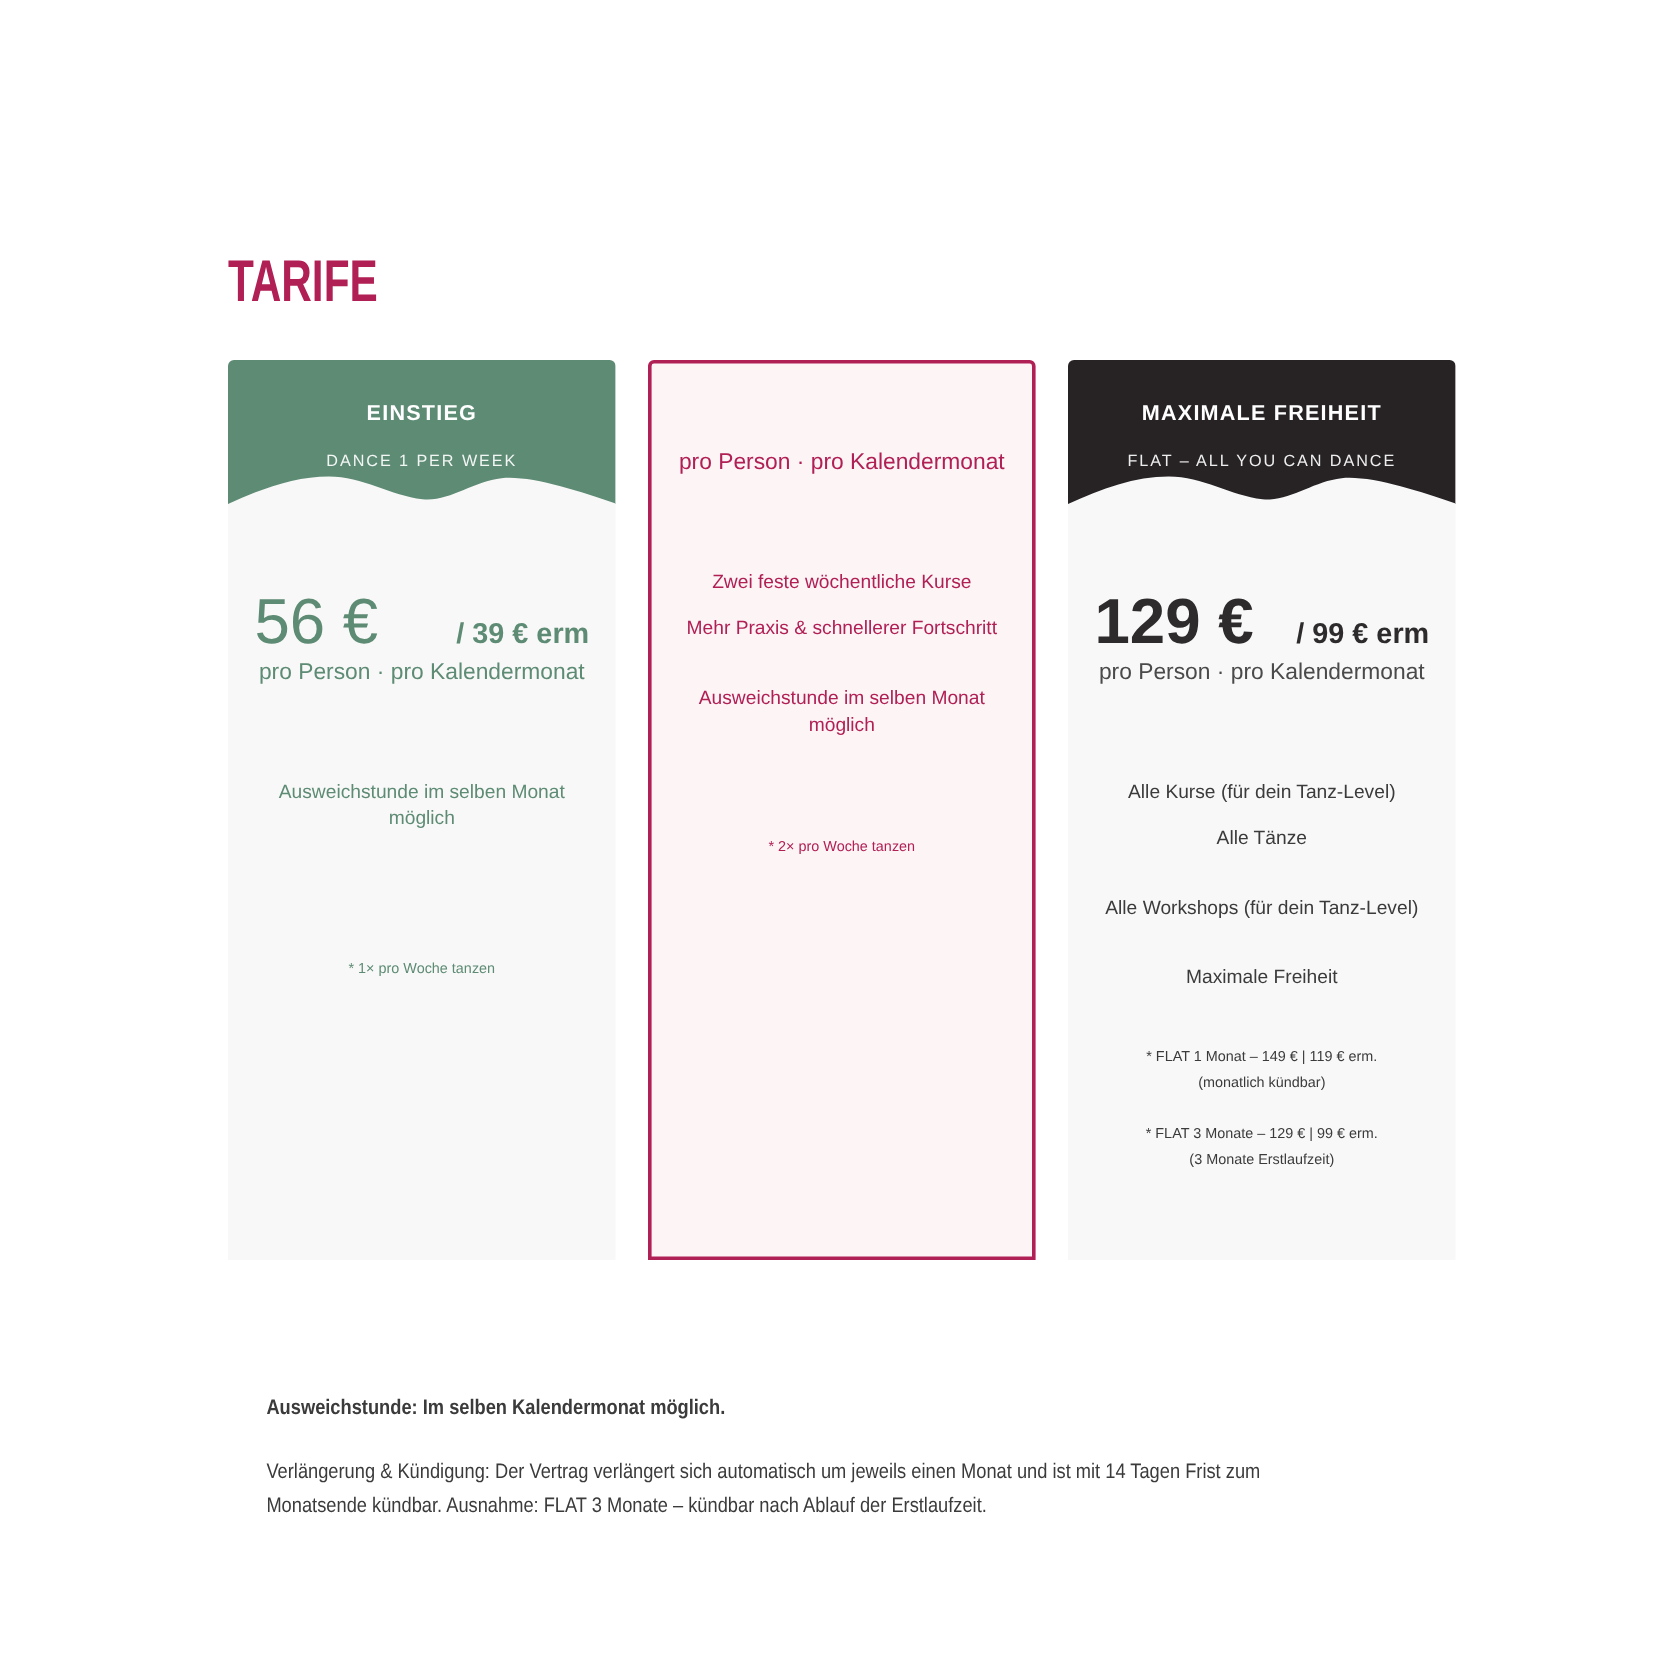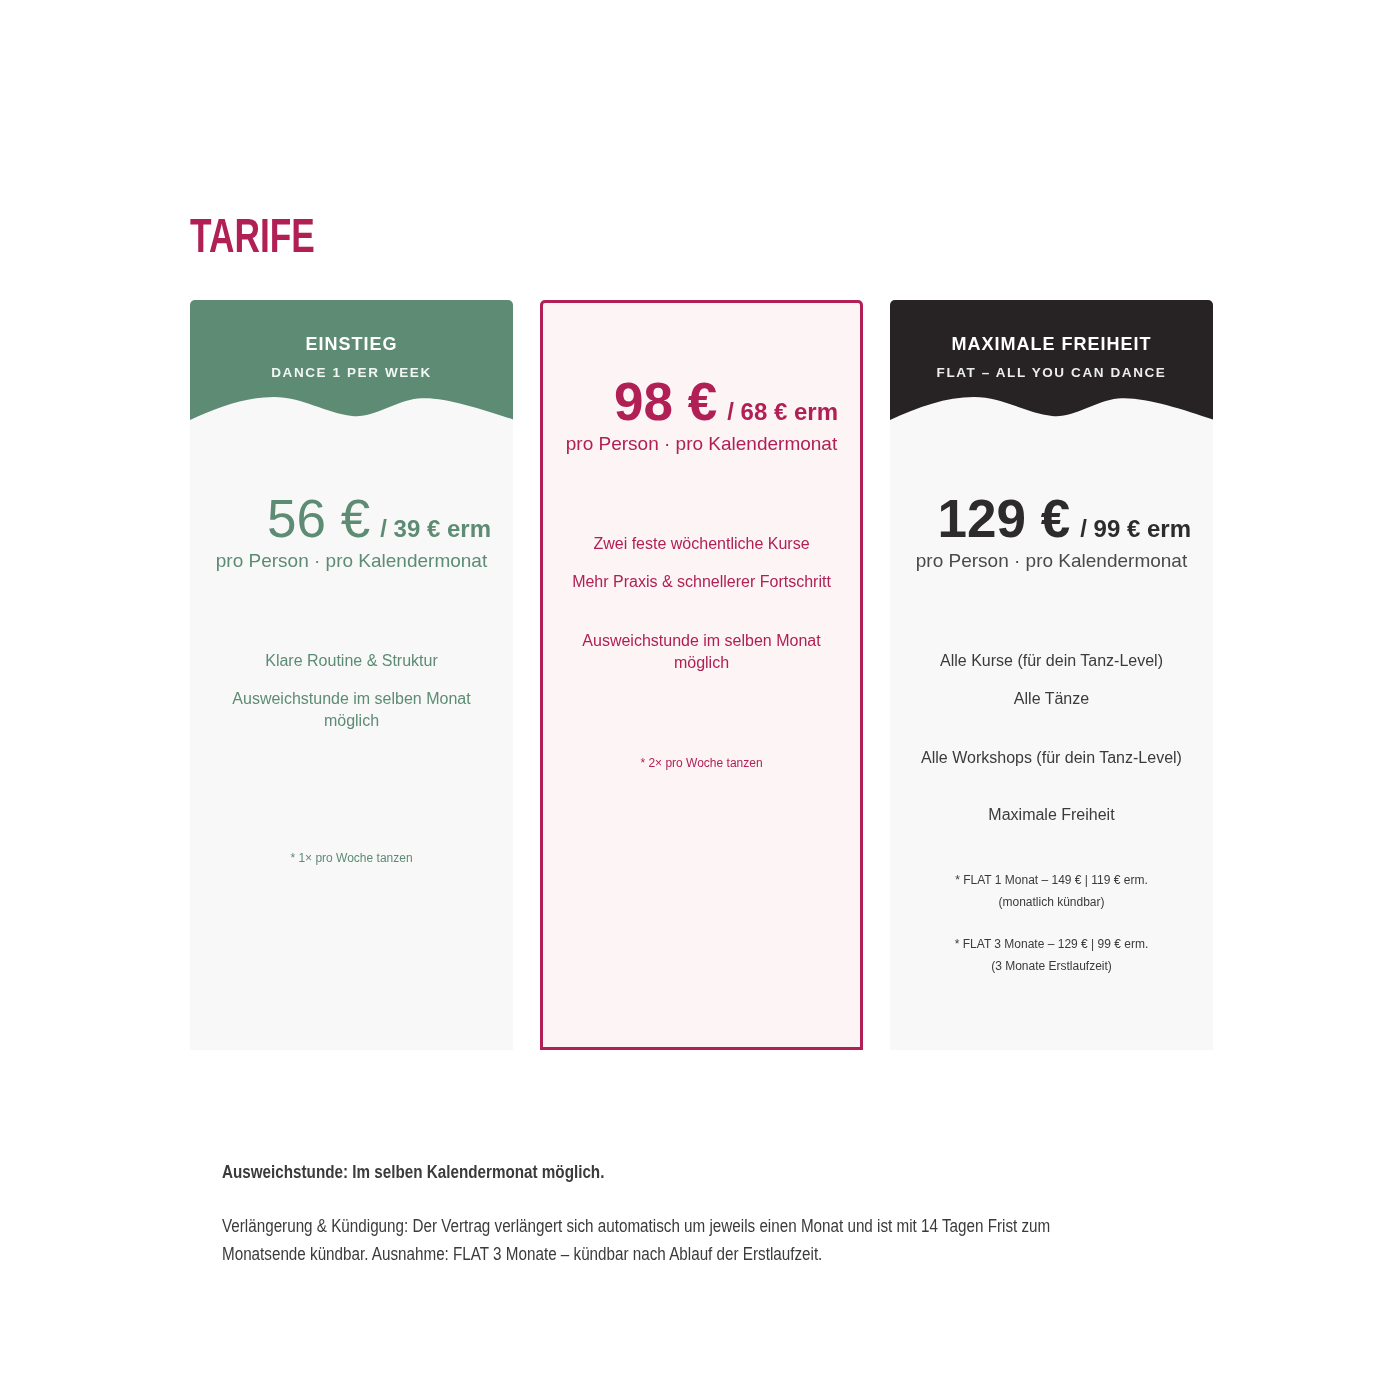--- a/index.html
+++ b/index.html
@@ -26,31 +26,31 @@
   .card--green{background:var(--card-bg);}
   .card--dark{background:var(--card-bg);}
   .card--crimson{background:var(--card-bg-pink);border:3px solid var(--crimson);}
 
   .card-header{position:relative;height:120px;color:#ffffff;padding-top:34px;box-sizing:border-box;}
   .card--green  .card-header{background:var(--green);}
   .card--crimson .card-header{background:var(--crimson);height:117px;padding-top:31px;}
   .card--dark   .card-header{background:var(--dark);}
 
   .card-title{font-size:18px;font-weight:700;letter-spacing:1px;}
-  .card-subtitle{font-size:13.5px;font-weight:700;letter-spacing:1.6px;margin-top:10px;color:rgba(255,255,255,0.92);}
+  .card-subtitle{font-size:13.5px;font-weight:400;letter-spacing:1.6px;margin-top:21px;color:rgba(255,255,255,0.92);}
 
   .wave{position:absolute;left:0;bottom:-1px;width:100%;height:34px;display:block;}
   .card--green  .wave path{fill:var(--card-bg);}
   .card--crimson .wave path{fill:var(--card-bg-pink);}
   .card--dark   .wave path{fill:var(--card-bg);}
 
   .card-body{padding:0 22px;}
 
   .price-block{margin-top:72px;}
-  .price-line{display:flex;justify-content:flex-end;align-items:baseline;gap:10px;white-space:nowrap;}
+  .price-line{display:flex;justify-content:space-between;align-items:baseline;gap:10px;white-space:nowrap;}
   .price-amount{font-size:53px;line-height:1;font-weight:700;}
   .card--green .price-amount{font-weight:400;}
   .price-reduced{font-size:24px;font-weight:700;}
   .price-per{font-size:19px;margin-top:5px;}
 
   .card--green  .price-amount,.card--green  .price-reduced,.card--green  .price-per{color:var(--green);}
   .card--crimson .price-amount,.card--crimson .price-reduced,.card--crimson .price-per{color:var(--crimson);}
   .card--dark   .price-amount,.card--dark   .price-reduced{color:#2e2b2c;}
   .card--dark   .price-per{color:#4a4a4a;}
 
@@ -96,39 +96,34 @@
     </header>
     <div class="card-body">
       <div class="price-block">
         <div class="price-line">
           <span class="price-amount">56 €</span>
           <span class="price-reduced">/ 39 € erm</span>
         </div>
         <div class="price-per">pro Person · pro Kalendermonat</div>
       </div>
       <div class="features">
-        <div class="feature">Klare Routine &amp; Struktur</div>
         <div class="feature">Ausweichstunde im selben Monat möglich</div>
         <div class="feature"></div>
       </div>
       <div class="notes">
         <div class="note">
           <div class="note-text">* 1× pro Woche tanzen</div>
         </div>
       </div>
     </div>
   </section>
 
   <section class="card card--crimson">
     <div class="card-body">
       <div class="price-block">
-        <div class="price-line">
-          <span class="price-amount">98 €</span>
-          <span class="price-reduced">/ 68 € erm</span>
-        </div>
         <div class="price-per">pro Person · pro Kalendermonat</div>
       </div>
       <div class="features">
         <div class="feature">Zwei feste wöchentliche Kurse</div>
         <div class="feature">Mehr Praxis &amp; schnellerer Fortschritt</div>
         <div class="feature">Ausweichstunde im selben Monat möglich</div>
         <div class="feature"></div>
       </div>
       <div class="notes">
         <div class="note">

